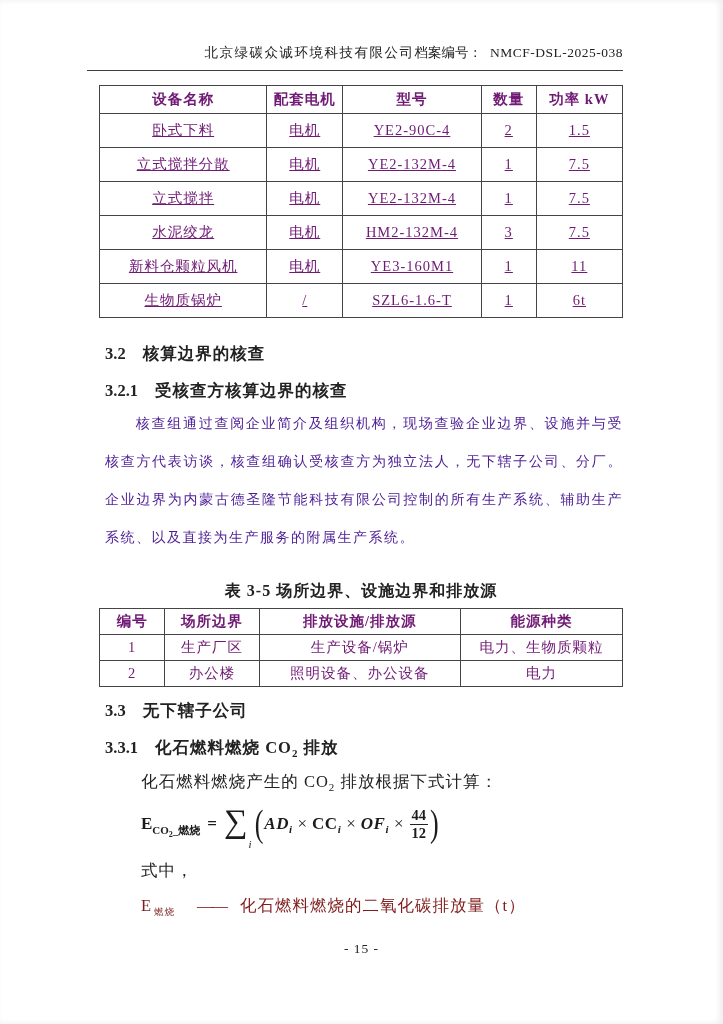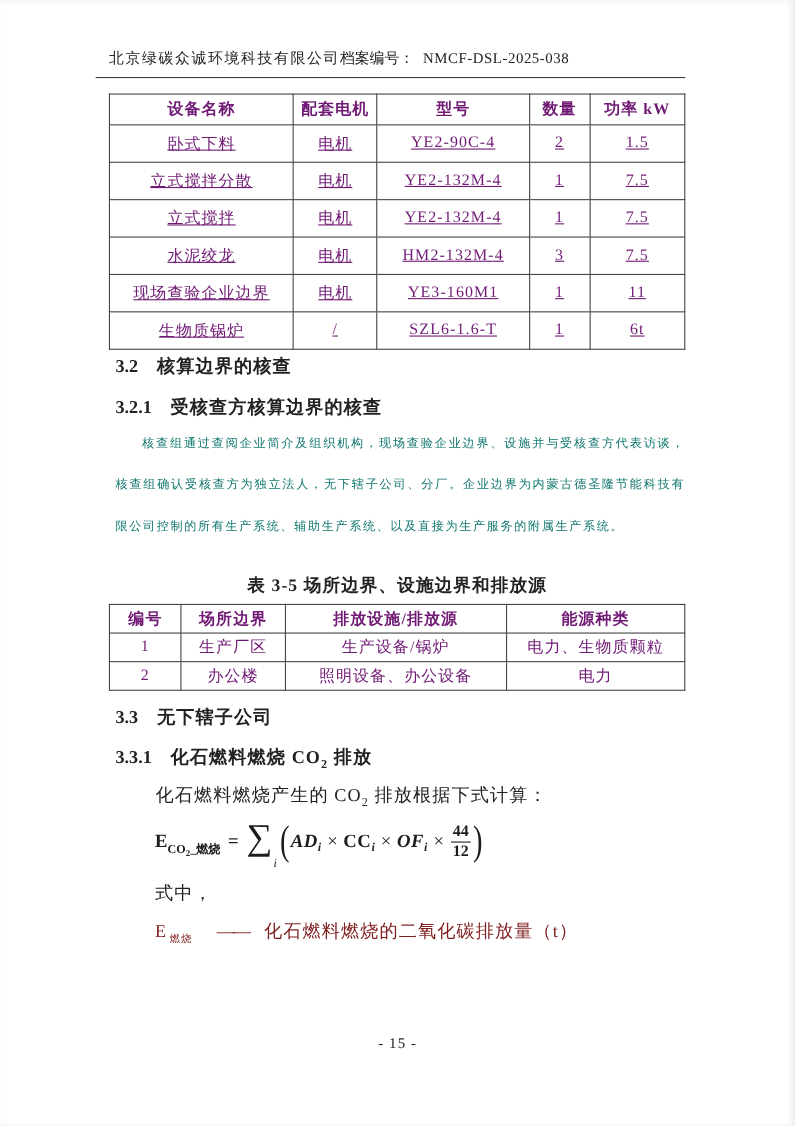--- a/index.html
+++ b/index.html
@@ -7,21 +7,21 @@
   body { font-family:"Liberation Serif","DejaVu Serif",serif; color:#222; }
   .page {
     position:relative; width:723px; height:1024px; margin:0 auto;
     background:#ffffff; overflow:hidden;
     box-shadow:inset -3px 0 6px rgba(0,0,0,.08);
   }
   .content { position:absolute; left:99px; top:44px; width:524px; }
 
   
   .doc-header {
-    display:flex; justify-content:flex-start; align-items:baseline;
+    display:flex; justify-content:flex-end; align-items:baseline;
     font-size:13.5px; padding:0 0 8px 0; border-bottom:1.6px solid #3f3f3f;
     margin-left:-12px; padding-left:12px;
   }
   .doc-header .company { letter-spacing:1.5px; }
   .doc-header .archive { white-space:nowrap; }
   .doc-header .archive .num { margin-left:8px; letter-spacing:.5px; }
 
   
   table { width:100%; border-collapse:collapse; table-layout:fixed;
           font-size:14.5px; text-align:center; color:#701a75; }
@@ -29,27 +29,27 @@
           letter-spacing:1px; overflow:hidden; }
   thead th { font-weight:bold; }
   .equip-table { margin-top:14px; }
   .equip-table thead th { height:28px; }
   .equip-table td { height:34px;text-decoration:underline; }
   .bound-table td, .bound-table th { height:26px; }
 
   
   .heading { font-weight:bold; font-size:16.5px; margin-left:6px; letter-spacing:1px; }
   .heading .num { margin-right:17px; letter-spacing:0; }
-  .h-32  { margin-top:4px; }
+  .h-32  { margin-top:25px; }
   .h-321 { margin-top:15px; }
   .h-33  { margin-top:13px; }
   .h-331 { margin-top:15px; }
   .body-para {
-    font-size:11px; line-height:38px; text-align:justify;
-    text-indent:2.2em; margin:3px 0 0 6px; letter-spacing:1.5px; color:#0f766e;
+    font-size:14px; line-height:38px; text-align:justify;
+    text-indent:2.2em; margin:3px 0 0 6px; letter-spacing:1.5px; color:#4c1d95;
   }
   .intro-line { font-size:16.5px; margin:12px 0 0 6px; text-indent:2.2em; letter-spacing:1px; }
   .caption { text-align:center; font-weight:bold; font-size:16px;
              margin-top:24px; letter-spacing:1px; }
   .bound-table { margin-top:6px; }
   sub { line-height:0; }
 
   
   .formula { display:flex; align-items:center; margin:4px 0 0 42px;
              height:54px; font-size:17px; color:#1c1c1c; }
@@ -126,21 +126,21 @@
           <td>7.5</td>
         </tr>
         <tr>
           <td>水泥绞龙</td>
           <td>电机</td>
           <td>HM2-132M-4</td>
           <td>3</td>
           <td>7.5</td>
         </tr>
         <tr>
-          <td>现场查验企业边界</td>
+          <td>新料仓颗粒风机</td>
           <td>电机</td>
           <td>YE3-160M1</td>
           <td>1</td>
           <td>11</td>
         </tr>
         <tr>
           <td>生物质锅炉</td>
           <td>/</td>
           <td>SZL6-1.6-T</td>
           <td>1</td>

